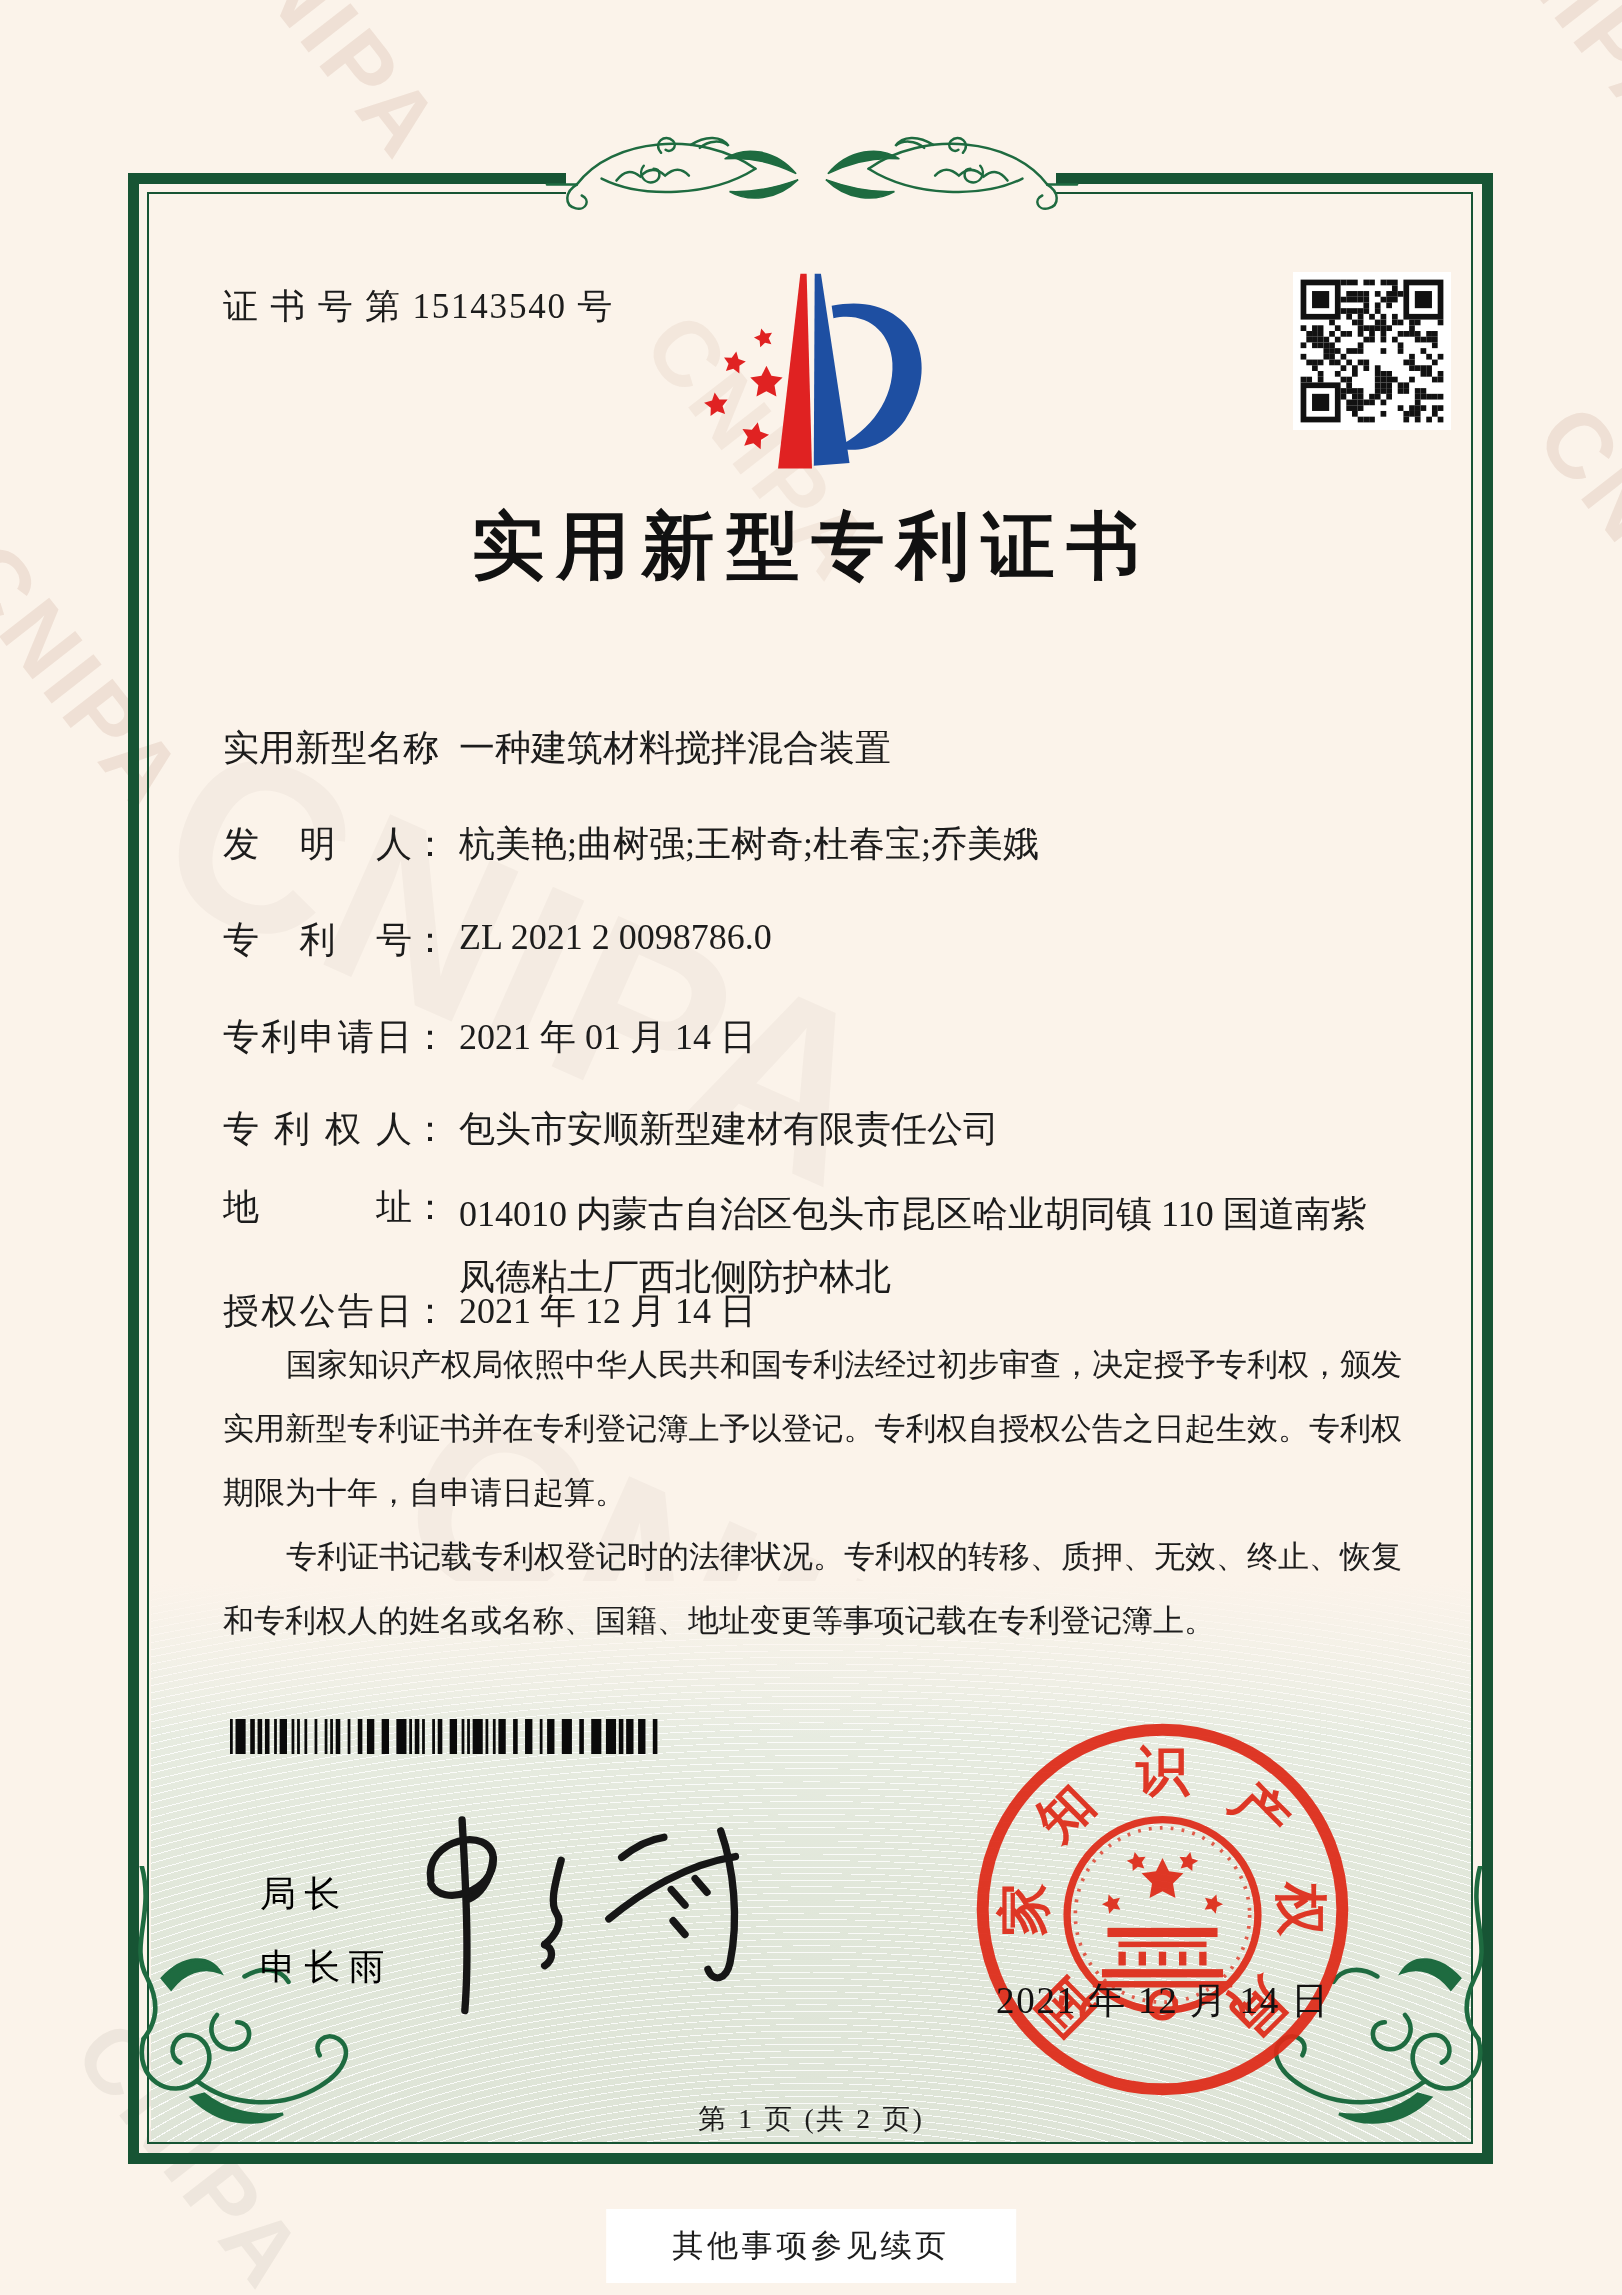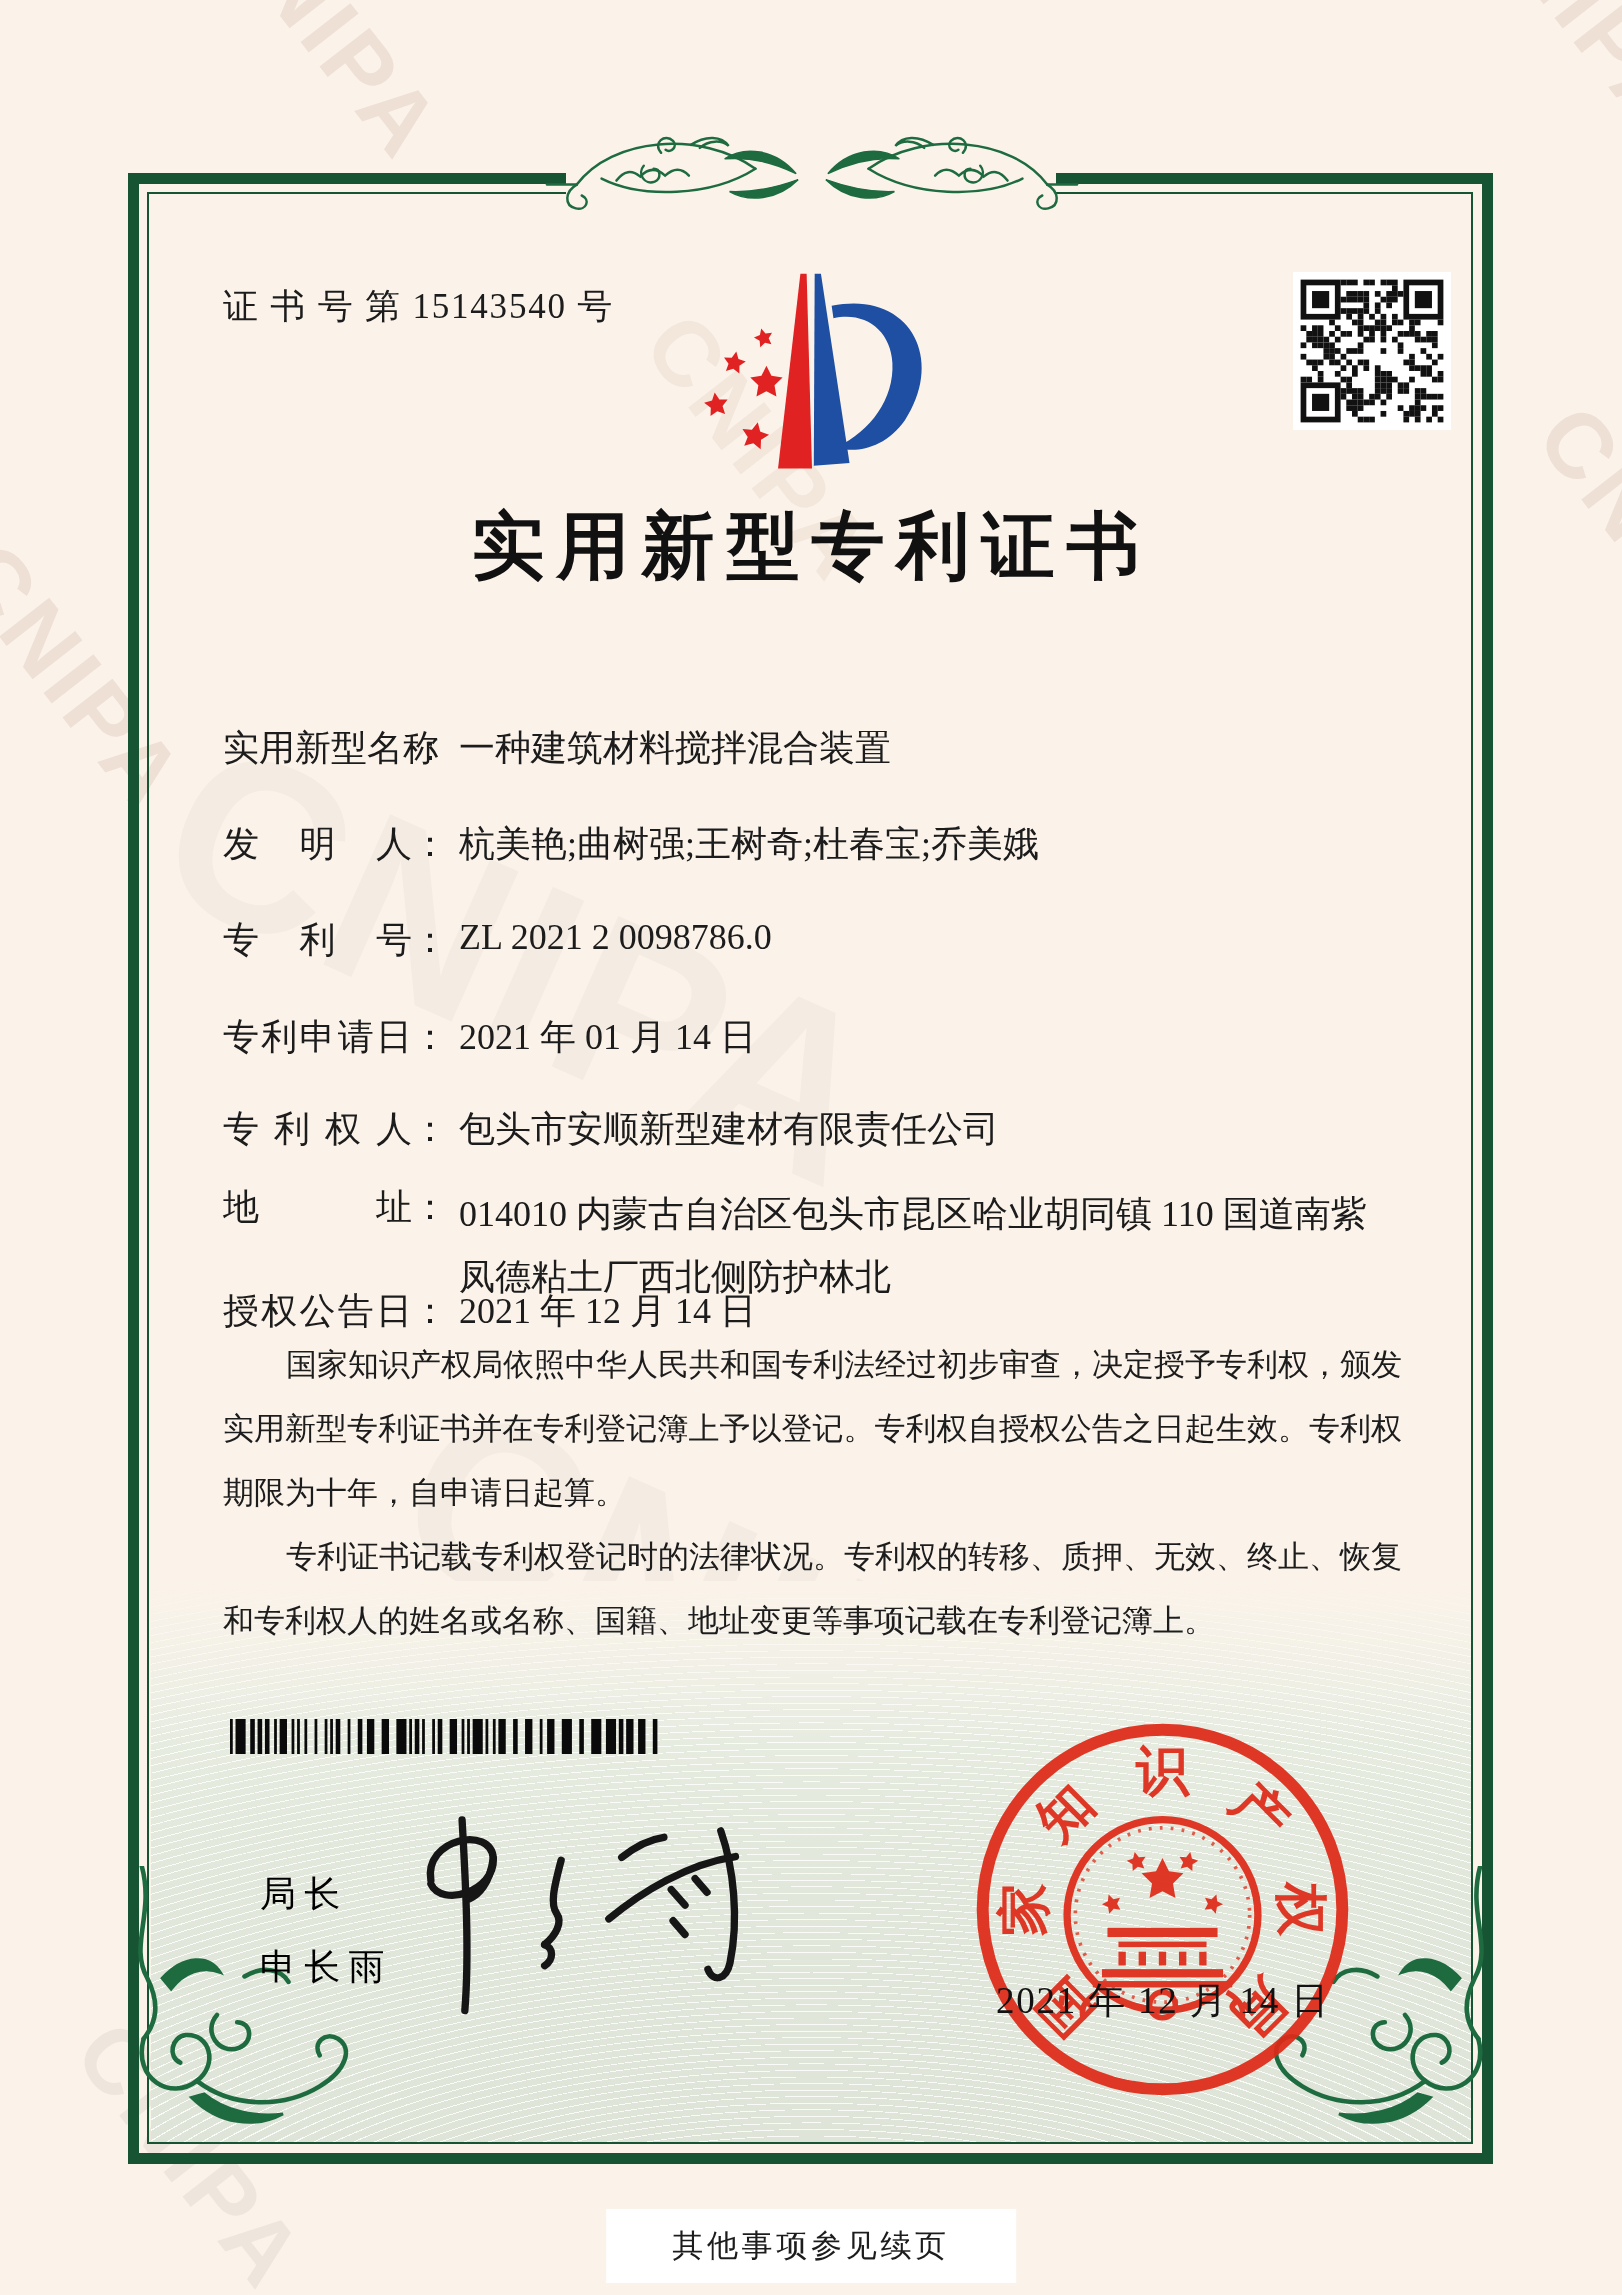--- a/index.html
+++ b/index.html
@@ -483,16 +483,17 @@
           <rect x="-76" y="72" width="152" height="7"></rect>
         </g>
         <circle cy="98" r="14" fill="none" stroke-width="6"></circle>
         <path d="M-70,84 q-22,12 -16,30" fill="none" stroke-width="6"></path>
         <path d="M70,84 q22,12 16,30" fill="none" stroke-width="6"></path>
       </g>
     </g>
   </svg>
   <div class="seal-date">2021 年 12 月 14 日</div>
 
+  <div class="page-info">第 1 页 (共 2 页)</div>
   <div class="cont-note">其他事项参见续页</div>
 
 </div>
 
 
 </body></html>

